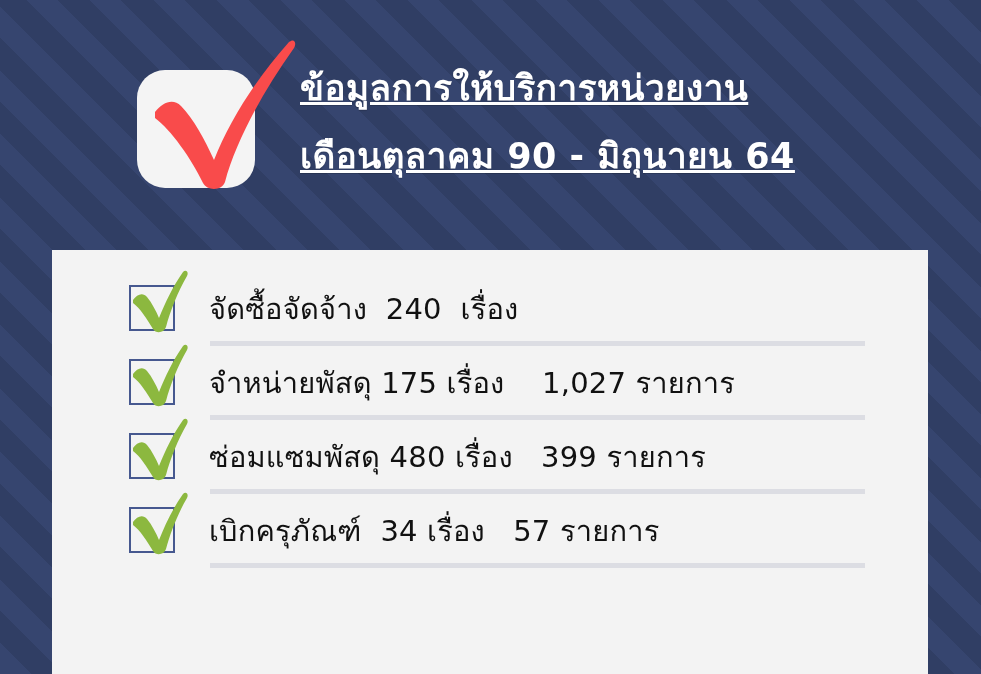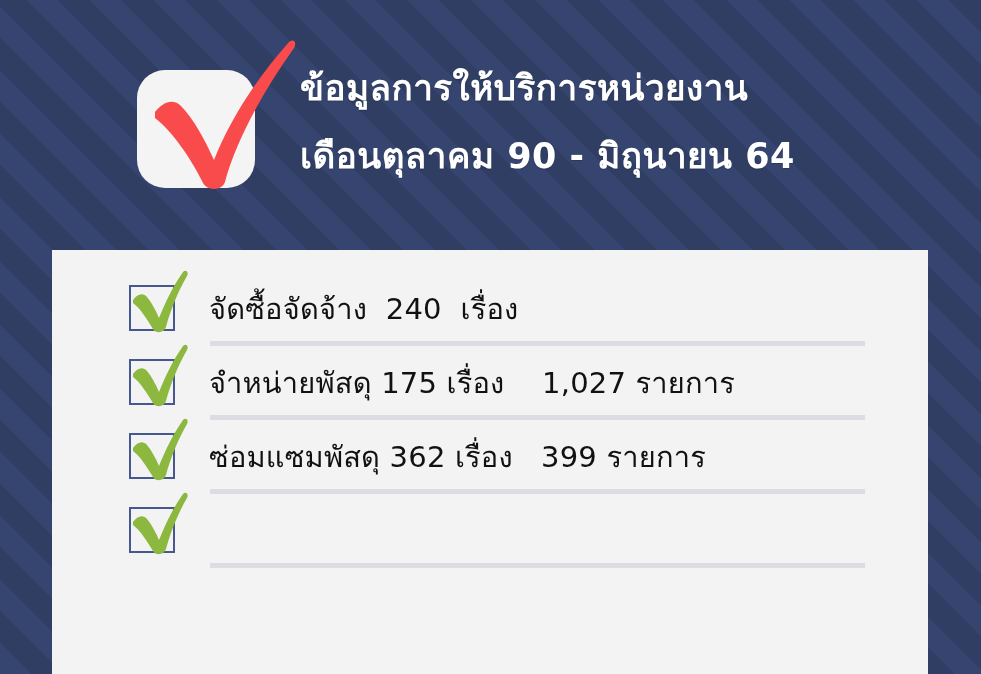--- a/index.html
+++ b/index.html
@@ -72,20 +72,21 @@
     width: 640px;
   }
   .title-line {
     color: #ffffff;
     font-weight: bold;
     font-size: 35px;
     line-height: 68px;
     letter-spacing: 0.5px;
     white-space: nowrap;
     text-shadow: 0 1px 1px rgba(0,0,0,0.18);
+    text-decoration: underline;
   }
 
   
   .card {
     position: absolute;
     left: 52px;
     top: 250px;
     width: 876px;
     height: 452px;
     background: #f3f3f3;
@@ -199,30 +200,31 @@
         <div class="divider"></div>
       </div>
 
       <div class="row">
         <div class="checkbox">
           <div class="checkbox-box"></div>
           <svg class="checkbox-tick" viewBox="0 0 62 68" aria-hidden="true">
             <path d="M6 30 C10 24, 16 22, 20 27 C25 33, 29 41, 32 48 C38 33, 46 16, 56 2 C59 -1, 62 2, 60 6 C51 21, 43 42, 39 57 C37 63, 29 64, 26 59 C20 49, 13 38, 6 33 Z" fill="#8cb83f"></path>
           </svg>
         </div>
-        <div class="row-label">ซ่อมแซมพัสดุ 362 เรื่อง   399 รายการ</div>
-        <div class="divider"></div>
-      </div>
-
-      <div class="row">
-        <div class="checkbox">
-          <div class="checkbox-box"></div>
-          <svg class="checkbox-tick" viewBox="0 0 62 68" aria-hidden="true">
-            <path d="M6 30 C10 24, 16 22, 20 27 C25 33, 29 41, 32 48 C38 33, 46 16, 56 2 C59 -1, 62 2, 60 6 C51 21, 43 42, 39 57 C37 63, 29 64, 26 59 C20 49, 13 38, 6 33 Z" fill="#8cb83f"></path>
-          </svg>
-        </div>
+        <div class="row-label">ซ่อมแซมพัสดุ 480 เรื่อง   399 รายการ</div>
+        <div class="divider"></div>
+      </div>
+
+      <div class="row">
+        <div class="checkbox">
+          <div class="checkbox-box"></div>
+          <svg class="checkbox-tick" viewBox="0 0 62 68" aria-hidden="true">
+            <path d="M6 30 C10 24, 16 22, 20 27 C25 33, 29 41, 32 48 C38 33, 46 16, 56 2 C59 -1, 62 2, 60 6 C51 21, 43 42, 39 57 C37 63, 29 64, 26 59 C20 49, 13 38, 6 33 Z" fill="#8cb83f"></path>
+          </svg>
+        </div>
+        <div class="row-label">เบิกครุภัณฑ์  34 เรื่อง   57 รายการ</div>
         <div class="divider"></div>
       </div>
 
     </div>
   </div>
 
 </div>
 
 </body></html>

